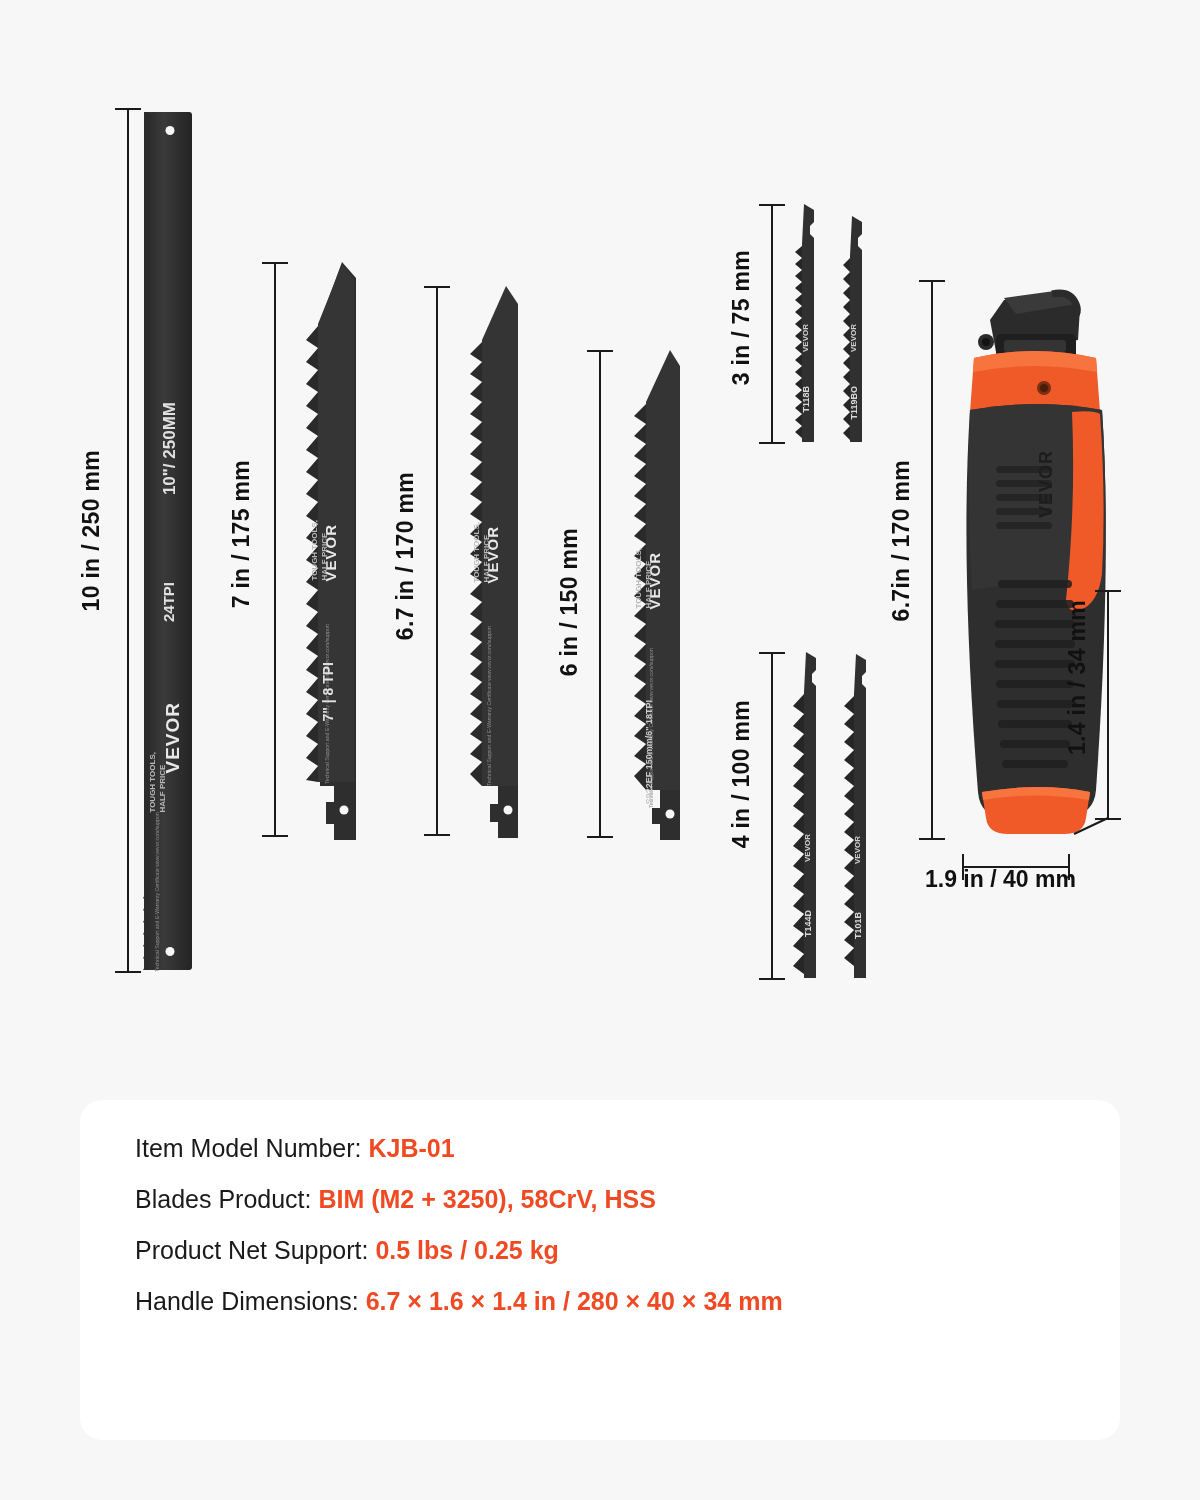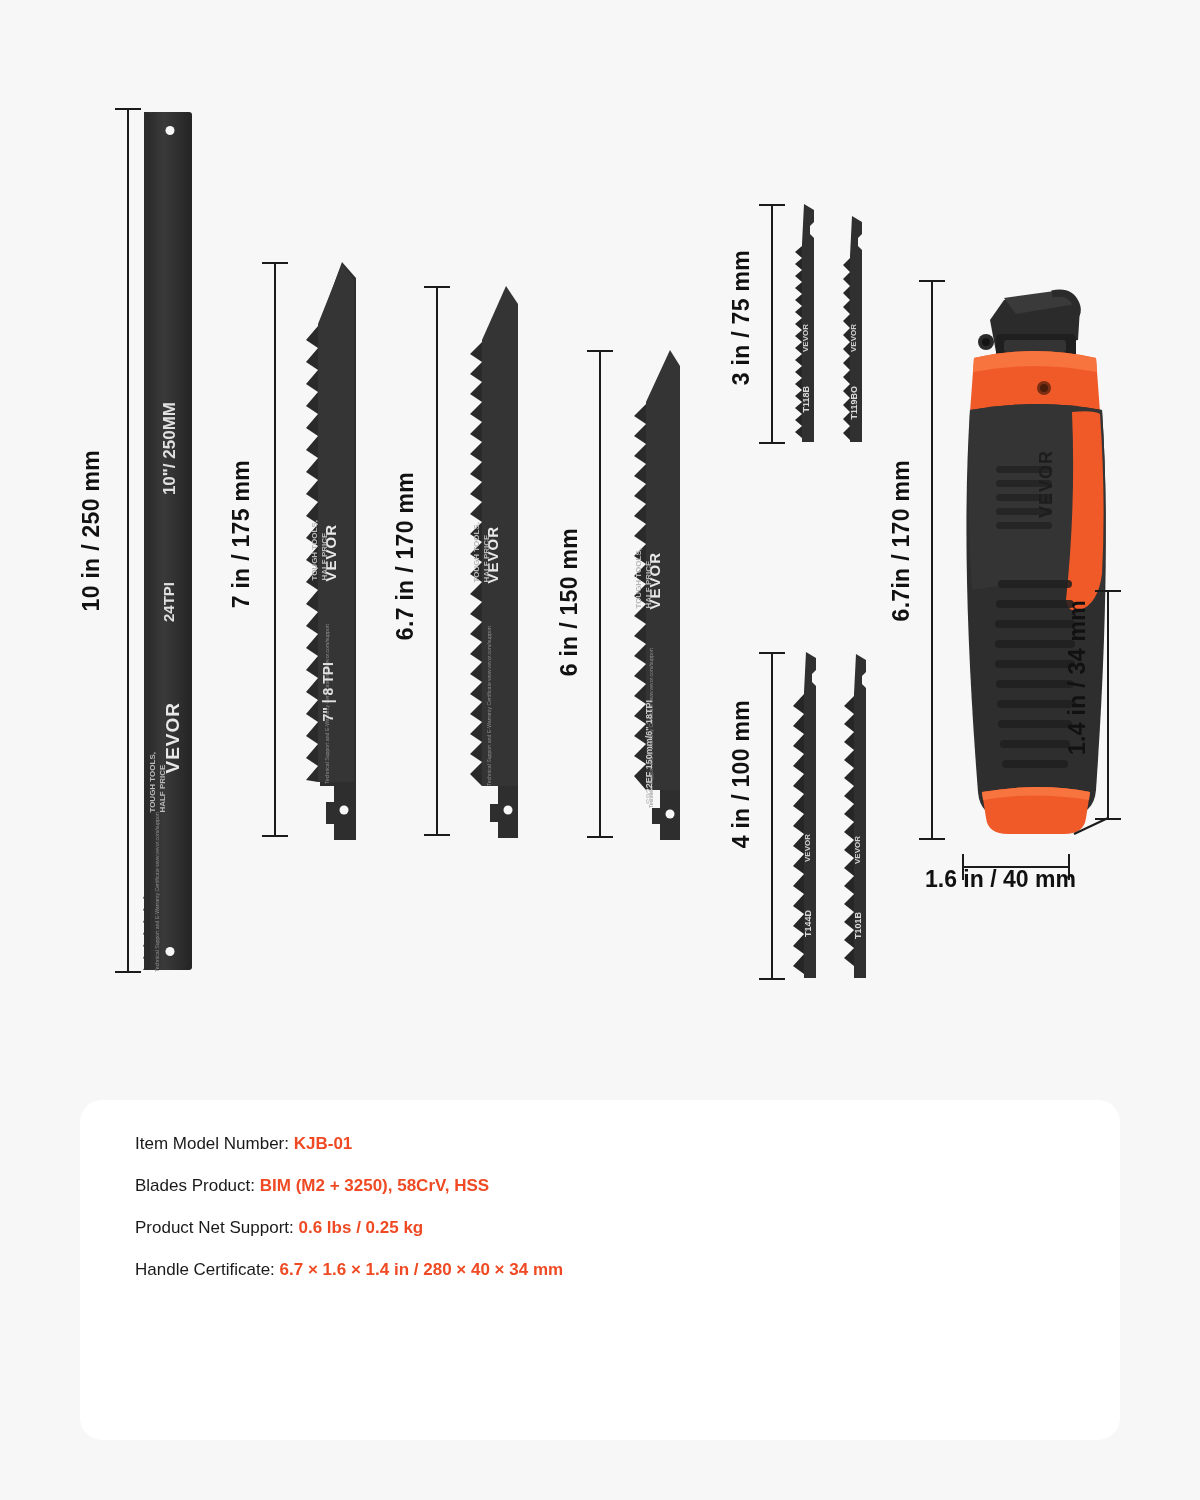--- a/index.html
+++ b/index.html
@@ -56,21 +56,21 @@
 
   
   .handle-wrap{position:absolute;}
 
   
   .card{
     position:absolute;left:80px;top:1100px;width:1040px;height:340px;
     background:#fff;border-radius:22px;
   }
   .spec-list{padding:34px 0 0 55px;}
-  .spec-row{font-size:17px;color:#1a1a1a;margin-bottom:22px;font-weight:500;}
+  .spec-row{font-size:25px;color:#1a1a1a;margin-bottom:22px;font-weight:500;}
   .spec-row .val{color:#ef4a23;font-weight:700;}
 </style>
 </head>
 <body>
 
 <div class="canvas">
 
   <div class="vdim" style="left:128px;top:108px;height:865px;">
     <div class="line"></div>
       <div class="cap top"></div>
@@ -266,42 +266,42 @@
       <path d="M30 512 q58 -10 108 0 l-1 8 q-54 -9 -106 0 Z" fill="#f7743f"></path>
     </svg>
     <div style="position:absolute;left:84px;top:170px;writing-mode:vertical-rl;transform:rotate(180deg);font-size:18px;font-weight:800;color:#1d1d1d;letter-spacing:1px;">VEVOR</div>
   </div>
 
   <div class="hdim" style="left:962px;top:854px;width:108px;height:26px;">
     <div class="line"></div>
       <div class="cap l"></div>
       <div class="cap r"></div>
   </div>
-  <div class="hlabel" style="left:925px;top:866px;">1.6 in / 40 mm</div>
+  <div class="hlabel" style="left:925px;top:866px;">1.9 in / 40 mm</div>
 
   <div class="vdim" style="left:1108px;top:590px;height:230px;">
     <div class="line"></div>
       <div class="cap top"></div>
       <div class="cap bot"></div>
   </div>
   <div class="vlabel" style="left:1064px;top:600px;">1.4 in / 34 mm</div>
   <svg width="60" height="40" style="position:absolute;left:1072px;top:800px;">
     <path d="M2 34 L36 18" stroke="#1b1b1b" stroke-width="2" fill="none"></path>
   </svg>
 
   <div class="card">
     <div class="spec-list">
       <div class="spec-row">
         <span>Item Model Number: </span><span class="val">KJB-01</span>
       </div>
       <div class="spec-row">
         <span>Blades Product: </span><span class="val">BIM (M2 + 3250), 58CrV, HSS</span>
       </div>
       <div class="spec-row">
-        <span>Product Net Support: </span><span class="val">0.6 lbs / 0.25 kg</span>
+        <span>Product Net Support: </span><span class="val">0.5 lbs / 0.25 kg</span>
       </div>
       <div class="spec-row">
-        <span>Handle Certificate: </span><span class="val">6.7 × 1.6 × 1.4 in / 280 × 40 × 34 mm</span>
+        <span>Handle Dimensions: </span><span class="val">6.7 × 1.6 × 1.4 in / 280 × 40 × 34 mm</span>
       </div>
     </div>
   </div>
 
 </div>
 
 </body></html>

